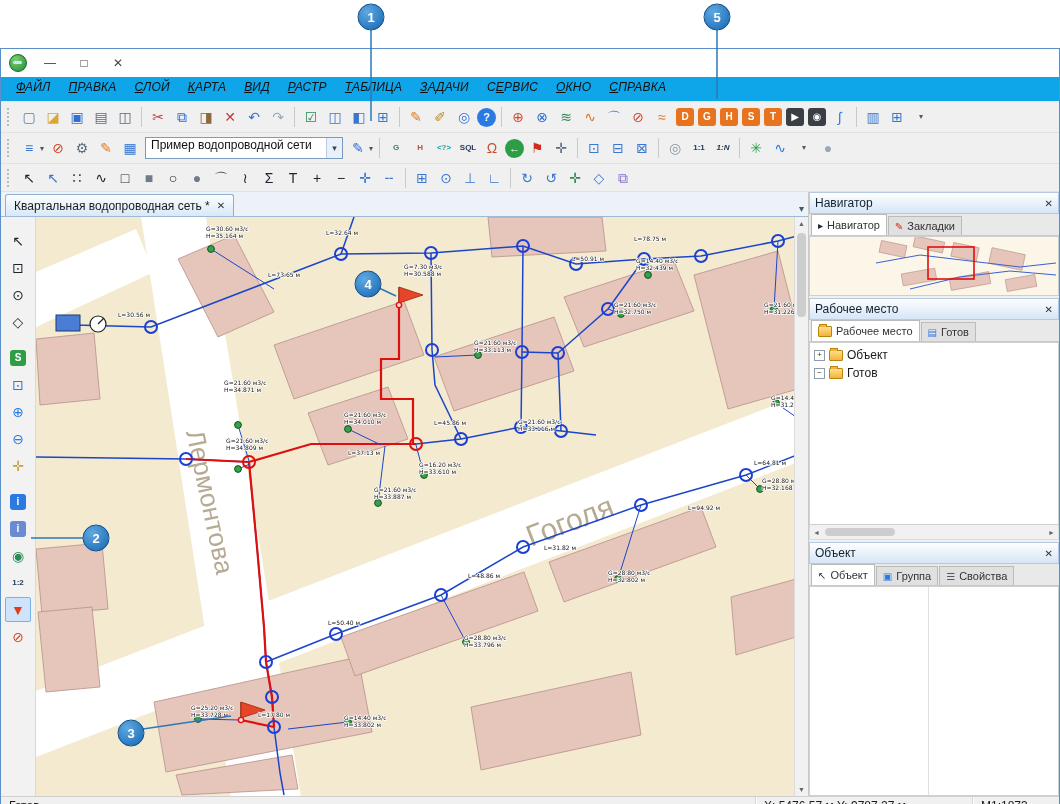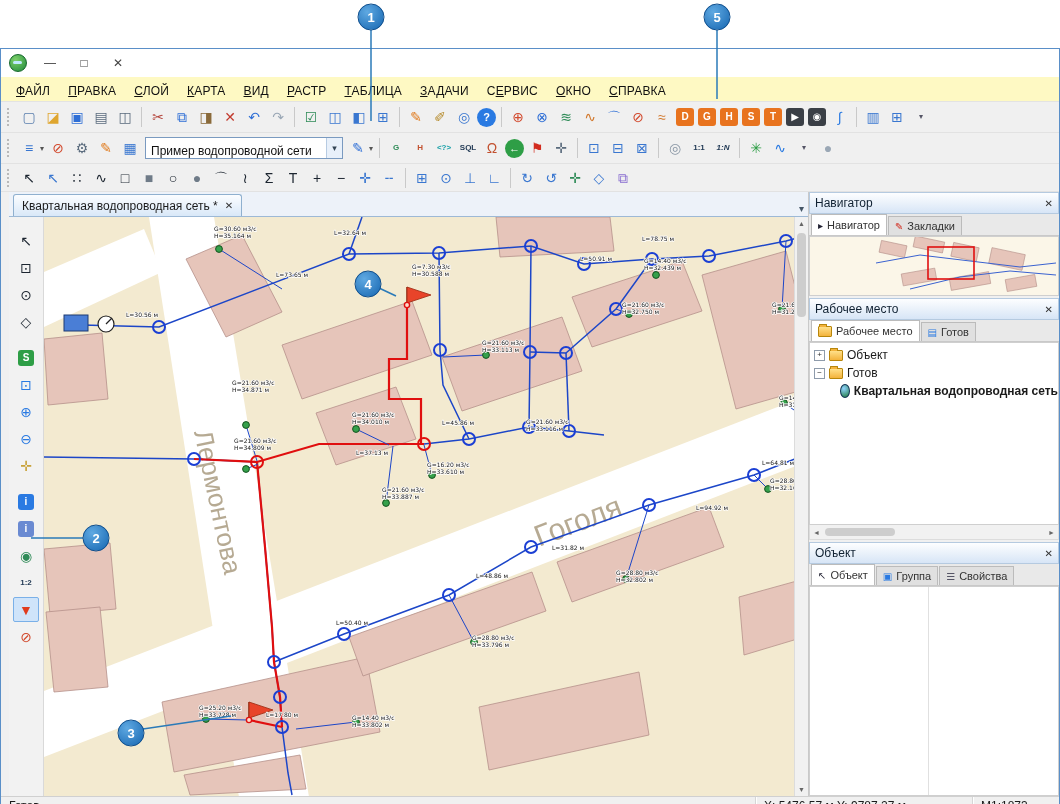--- a/index.html
+++ b/index.html
@@ -6,40 +6,40 @@
   body{width:1060px;height:804px;position:relative;overflow:hidden;
        font-family:"Liberation Sans","DejaVu Sans",sans-serif;font-size:12px;color:#1b1b1b;}
   #app-window{position:absolute;left:0;top:48px;width:1058px;height:754px;border:1px solid #5a8fc8;background:#f0f0f0;}
   
   #titlebar{height:28px;background:#ffffff;display:flex;align-items:center;padding-left:8px;}
   .app-icon{width:16px;height:16px;border-radius:50%;background:radial-gradient(circle at 35% 30%,#7fd06a,#1f8a3c);border:1px solid #14672a;margin-right:6px;position:relative;}
   .app-icon:after{content:"";position:absolute;left:3px;top:6px;width:9px;height:3px;background:#bfe9ff;border-radius:2px;}
   #title-text{flex:1;font-size:12px;color:#222;}
   .win-btn{width:34px;height:24px;display:inline-flex;align-items:center;justify-content:center;font-size:12px;color:#444;}
   
-  #menubar{height:24px;background:#fef9c3;display:flex;align-items:flex-end;padding-left:6px;border-bottom:1px solid #e3e3e3;}
+  #menubar{height:24px;background:#0ea5e9;display:flex;align-items:flex-start;padding-left:6px;border-bottom:1px solid #e3e3e3;font-style:italic;}
   .menu-item{padding:3px 9px;font-size:12px;color:#111;letter-spacing:.2px;}
   
   .toolbar{display:flex;align-items:center;background:#f0f0f0;padding:1px 2px 1px 6px;border-bottom:1px solid #e2e2e2;}
   #toolbar1{height:28px}#toolbar2{height:28px}#toolbar3{height:25px}
   .grip{width:4px;height:18px;border-left:2px dotted #b9b9b9;margin:0 4px 0 0;}
   .tbtn{min-width:20px;height:20px;margin:0 1px;display:inline-flex;align-items:center;justify-content:center;
         font-size:14px;line-height:1;border:1px solid transparent;border-radius:2px;}
   .tbtn.small{font-size:8px;font-weight:bold;letter-spacing:0;}
   .tbtn.filled{border-radius:3px;}
   .tbtn.round{border-radius:50%;width:17px;min-width:17px;height:17px;font-size:11px;font-weight:bold;}
   .lbtn{width:16px;min-width:16px;height:16px;border-radius:50%;color:#fff;font-size:10px;font-weight:bold;margin:0 2px;}
   .tsep{width:1px;height:20px;background:#c9c9c9;margin:0 4px;}
   .mini-arrow{font-size:8px;color:#555;margin:0 2px 0 -1px;}
-  .combo{height:20px;background:#fff;border:1px solid #7a9ac0;display:inline-flex;align-items:flex-end;margin:0 3px;width:196px;}
+  .combo{height:20px;background:#fff;border:1px solid #7a9ac0;display:inline-flex;align-items:flex-start;margin:0 3px;width:196px;}
   .combo-val{flex:1;padding:0 5px;font-size:12px;color:#111;white-space:nowrap;overflow:hidden;}
   .combo-arrow{width:15px;height:100%;display:inline-flex;align-items:center;justify-content:center;font-size:9px;background:#e8f0fa;border-left:1px solid #b7cbe2;color:#345;}
   
   #main{display:flex;height:604px;}
-  #left-col{width:808px;display:flex;flex-direction:column;margin-left:8px;}
+  #left-col{width:808px;display:flex;flex-direction:column;}
   #tabbar{height:24px;background:#edf2f9;border-bottom:1px solid #9db9d6;display:flex;align-items:flex-end;padding-left:4px;}
   .map-tab{height:21px;display:inline-flex;align-items:center;gap:7px;padding:0 8px;font-size:12px;
            background:linear-gradient(#fbfdff,#d9e8f8);border:1px solid #8fb0cf;border-bottom:none;border-radius:3px 3px 0 0;}
   .tab-close{font-size:10px;color:#333;}
   #tab-right{margin-left:auto;margin-bottom:2px;margin-right:4px;font-size:10px;color:#456;}
   #map-row{flex:1;display:flex;}
   #left-tools{width:34px;background:#f2f2f2;border-right:1px solid #d9d9d9;display:flex;flex-direction:column;align-items:center;padding-top:10px;}
   .ltool{width:24px;height:23px;display:flex;align-items:center;justify-content:center;font-size:14px;margin:1px 0;border:1px solid transparent;border-radius:2px;}
   .ltool.active{background:#cfe4fa;border-color:#7ab0e8;}
   .ltool.small{font-size:8px;font-weight:bold;}
@@ -485,25 +485,20 @@
           <div class="tree-row" style="padding-left: 0px;">
             <span class="tw-exp">+</span>
             <span class="folder-ico"></span>
             <span>Объект</span>
           </div>
           <div class="tree-row" style="padding-left: 0px;">
             <span class="tw-exp">−</span>
             <span class="folder-ico"></span>
             <span>Готов</span>
           </div>
-          <div class="tree-row" style="padding-left: 16px;">
-            <span style="width: 9px;"></span>
-            <span class="globe-ico"></span>
-            <span style="font-weight: bold;">Квартальная водопроводная сеть</span>
-          </div>
         </div>
       <div class="hscroll">
         <span class="sb-btn">◄</span>
         <span class="thumb"></span>
         <span class="spacer"></span>
         <span class="sb-btn">►</span>
       </div>
 
       <div class="panel-header" style="margin-top:2px;">
         <span>Объект</span>

